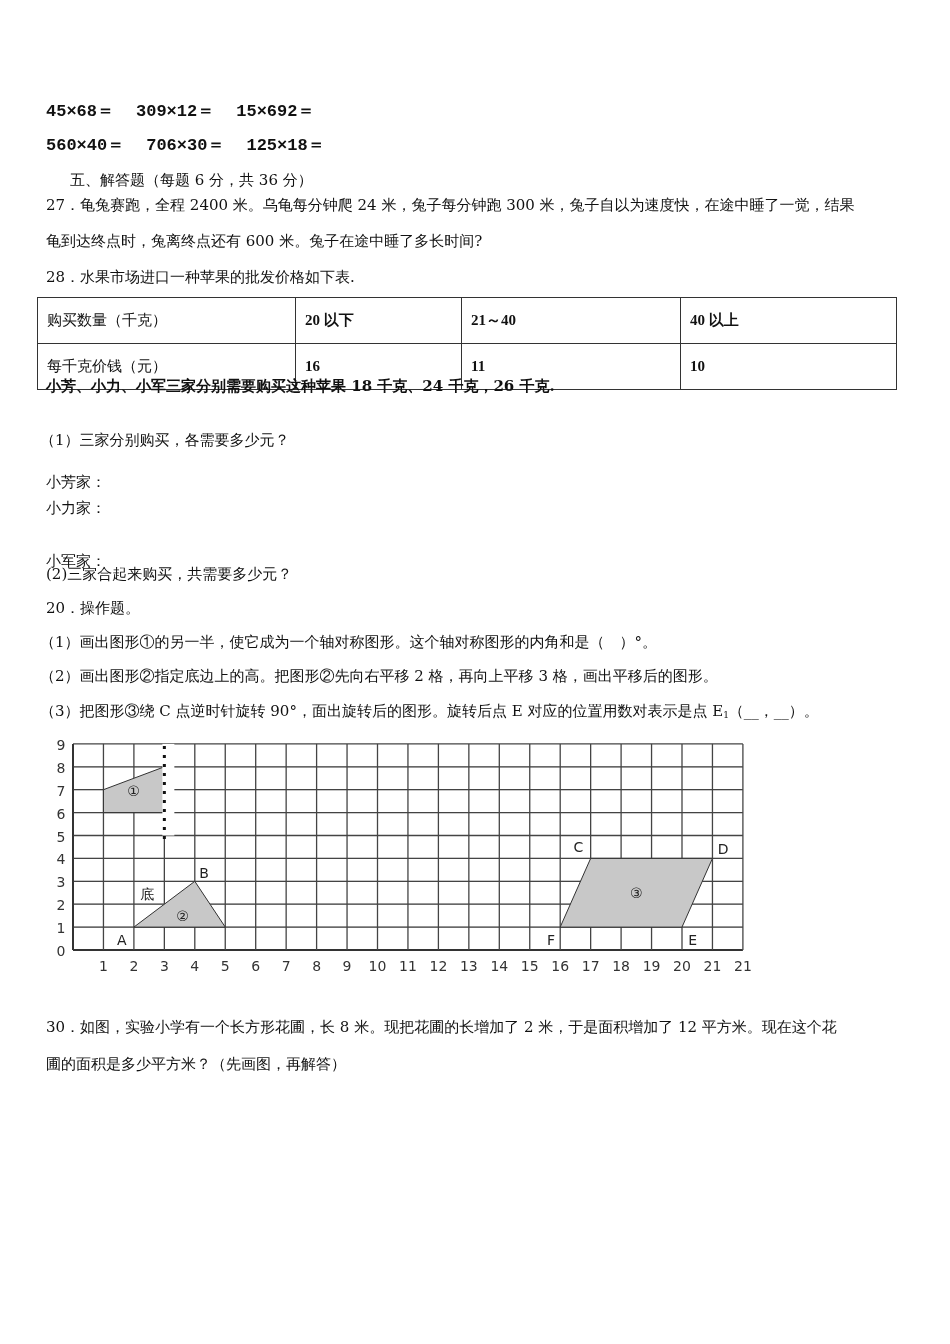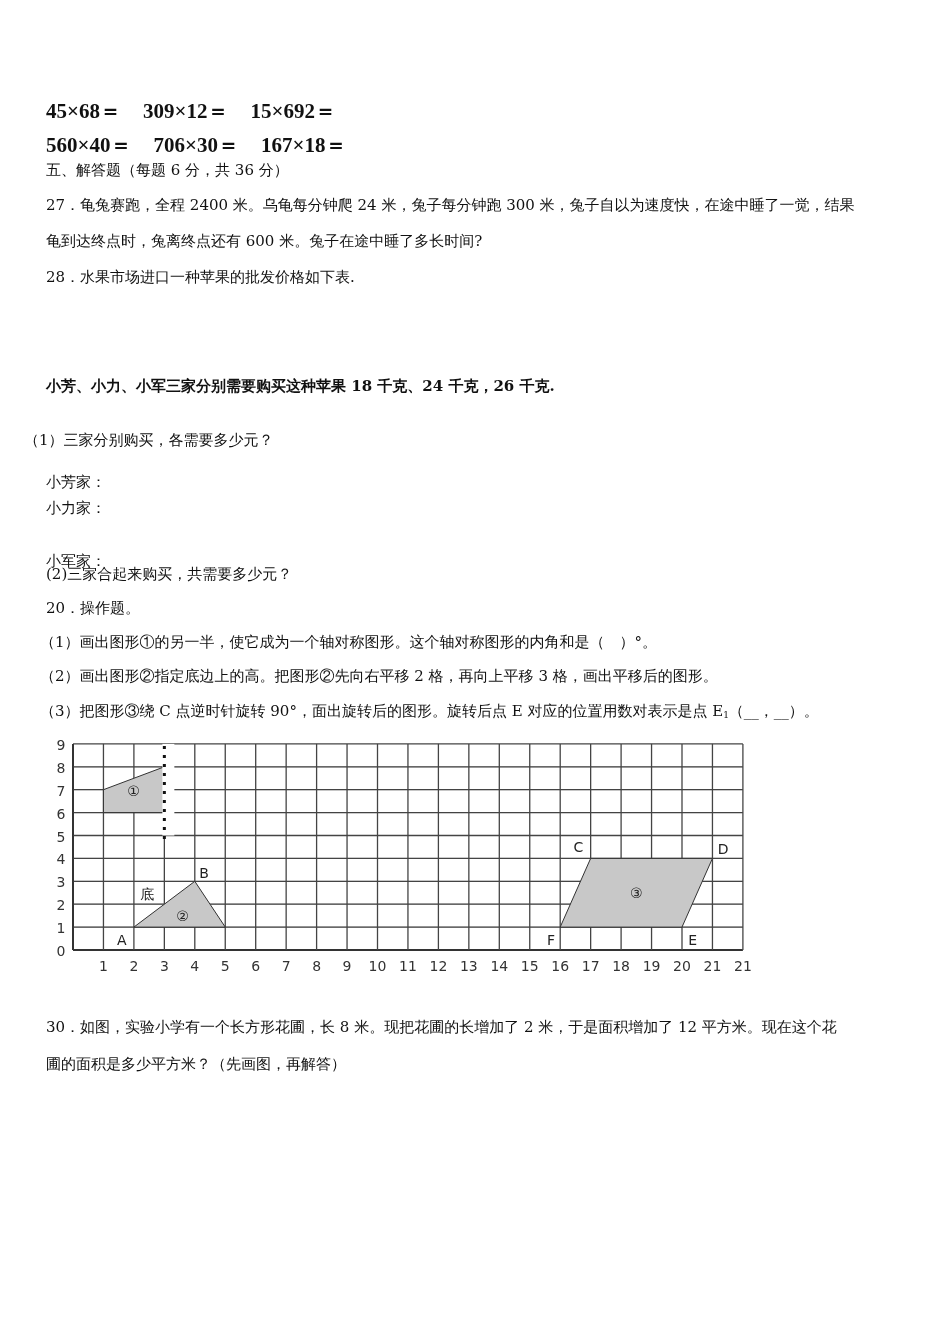--- a/index.html
+++ b/index.html
@@ -1,52 +1,64 @@
 <!DOCTYPE html>
 <html><head>
   <meta charset="utf-8">
   <style>
     html, body { margin: 0; padding: 0; background: #ffffff; }
     body { width: 950px; height: 1344px; position: relative; overflow: hidden;
            font-family: "DejaVu Serif", "Liberation Serif", serif; color: #111; }
     .line { position: absolute; left: 46px; font-size: 15px; line-height: 20px; white-space: nowrap; }
-    .calc span { display: inline-block; margin-right: 22px; font-family: Liberation Serif, serif; font-weight: bold; font-size: 21px; }
+    .calc span { display: inline-block; margin-right: 22px; font-family: Liberation Mono, monospace; font-weight: bold; font-size: 17px; }
     .sub { font-size: 9px; vertical-align: -2px; }
     table.price { position: absolute; left: 37px; top: 297px; width: 860px; border-collapse: collapse;
                   font-size: 15px; }
     table.price td { border: 1.5px solid #333; height: 45px; padding: 0 0 0 9px; vertical-align: middle; }
     table.price td.num { font-family: "Liberation Serif", serif; font-weight: bold; }
     #grid-svg { position: absolute; left: 0; top: 0; }
     .axis-label { font-family: "DejaVu Sans", sans-serif; font-size: 14px; fill: #333; }
     .pt-label { font-family: "DejaVu Sans", sans-serif; font-size: 14px; fill: #222; }
   </style>
 </head>
 <body>
 
 <div class="line calc" style="top:101px;">
   <span>45×68＝</span><span>309×12＝</span><span>15×692＝</span>
 </div>
 <div class="line calc" style="top:135px;">
-  <span>560×40＝</span><span>706×30＝</span><span>167×18＝</span>
+  <span>560×40＝</span><span>706×30＝</span><span>125×18＝</span>
 </div>
 
-<div class="line" style="top:160px;">五、解答题（每题 6 分，共 36 分）</div>
+<div class="line" style="top:170px;margin-left:24px;">五、解答题（每题 6 分，共 36 分）</div>
 
 <div class="line" style="top:195px;">27．龟兔赛跑，全程 2400 米。乌龟每分钟爬 24 米，兔子每分钟跑 300 米，兔子自以为速度快，在途中睡了一觉，结果</div>
 <div class="line" style="top:231px;text-align:center;">龟到达终点时，兔离终点还有 600 米。兔子在途中睡了多长时间?</div>
 
 <div class="line" style="top:267px;">28．水果市场进口一种苹果的批发价格如下表.</div>
 
 <table class="price">
   <tbody>
+      <tr>
+    <td style="width:248px;">购买数量（千克）</td>
+    <td class="num" style="width:156px;">20 以下</td>
+    <td class="num" style="width:209px;">21～40</td>
+    <td class="num">40 以上</td>
+  </tr>
+  <tr>
+    <td>每千克价钱（元）</td>
+    <td class="num">16</td>
+    <td class="num">11</td>
+    <td class="num">10</td>
+  </tr>
 </tbody>
   </table>
 
 <div class="line" style="top:376px;font-weight:bold;">小芳、小力、小军三家分别需要购买这种苹果 18 千克、24 千克，26 千克.</div>
-<div class="line" style="top:430px; left:24px;">（1）三家分别购买，各需要多少元？</div>
+<div class="line" style="top:430px; left:40px;">（1）三家分别购买，各需要多少元？</div>
 <div class="line" style="top:472px;">小芳家：</div>
 <div class="line" style="top:498px;">小力家：</div>
 <div class="line" style="top:531px;margin-top:20px;">小军家：</div>
 <div class="line" style="top:564px;">(2)三家合起来购买，共需要多少元？</div>
 
 <div class="line" style="top:598px;">20．操作题。</div>
 <div class="line" style="top:632px; left:40px;">（1）画出图形①的另一半，使它成为一个轴对称图形。这个轴对称图形的内角和是（　）°。</div>
 <div class="line" style="top:666px; left:40px;">（2）画出图形②指定底边上的高。把图形②先向右平移 2 格，再向上平移 3 格，画出平移后的图形。</div>
 <div class="line" style="top:701px; left:40px;"><span>（3）把图形③绕 C 点逆时针旋转 90°，面出旋转后的图形。旋转后点 E 对应的位置用数对表示是点 E</span><span class="sub">1</span><span>（__，__）。</span></div>
 

